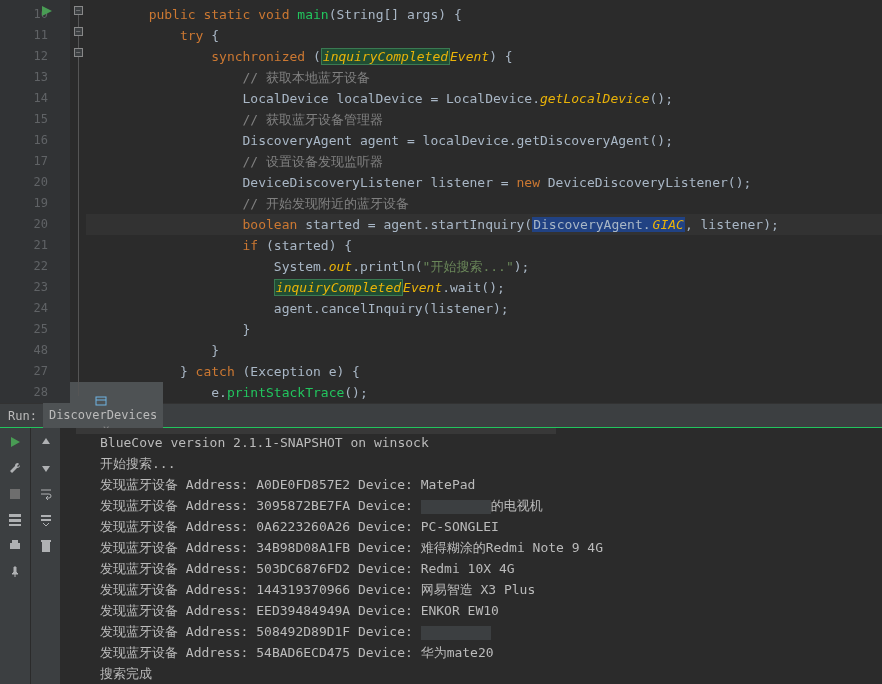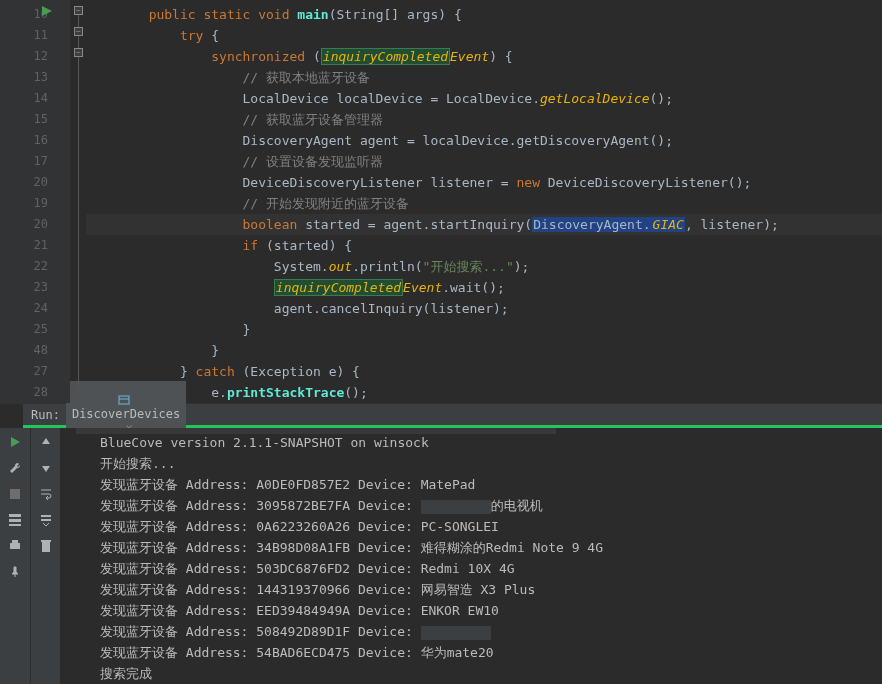--- a/index.html
+++ b/index.html
@@ -78,40 +78,39 @@
     position: absolute;
     left: 0;
     right: 0;
     height: 21px;
     z-index: 0;
   }
   .code-content { position: relative; z-index: 1; }
   .kw { color: #cc7832; }
   .str { color: #6a8759; }
   .comment { color: #808080; }
-  .method { color: #5eead4; font-weight: bold; }
+  .method { color: #22c55e; }
   .field { color: #eab308; font-style: italic; }
   .hl-green { background: #214d33; border: 1px solid #3a7a52; padding: 0 1px; }
   .hl-blue { background: #214283; padding: 0 1px; }
   .run-panel {
     height: 281px;
     display: flex;
     flex-direction: column;
     border-top: 1px solid #323232;
   }
   .run-header {
     height: 24px;
     background: #3c3f41;
     display: flex;
     align-items: center;
     padding-left: 8px;
     font-size: 12px;
     color: #bbbbbb;
-    border-bottom: 3px solid #22c55e;
-    margin-left: 23px;
+    border-bottom: 1px solid #22c55e;
   }
   .run-tab {
     display: inline-flex;
     align-items: center;
     padding: 12px 6px;
     background: #4e5254;
     margin-left: 6px;
     border-bottom: 2px solid #4a88c7;
     font-size: 12px;
     flex-direction: column;

